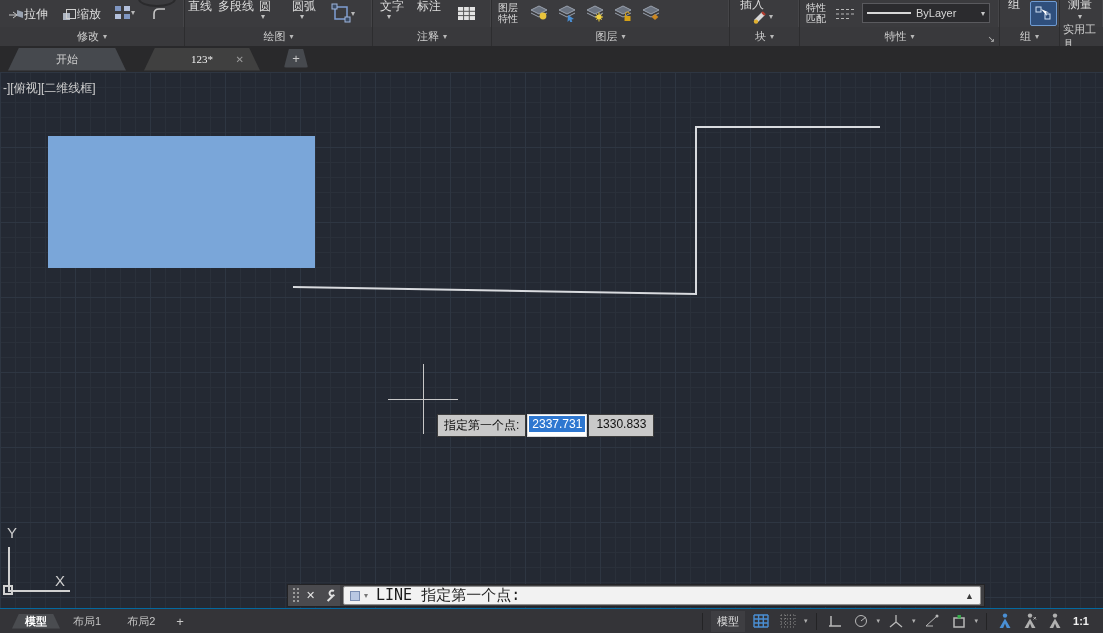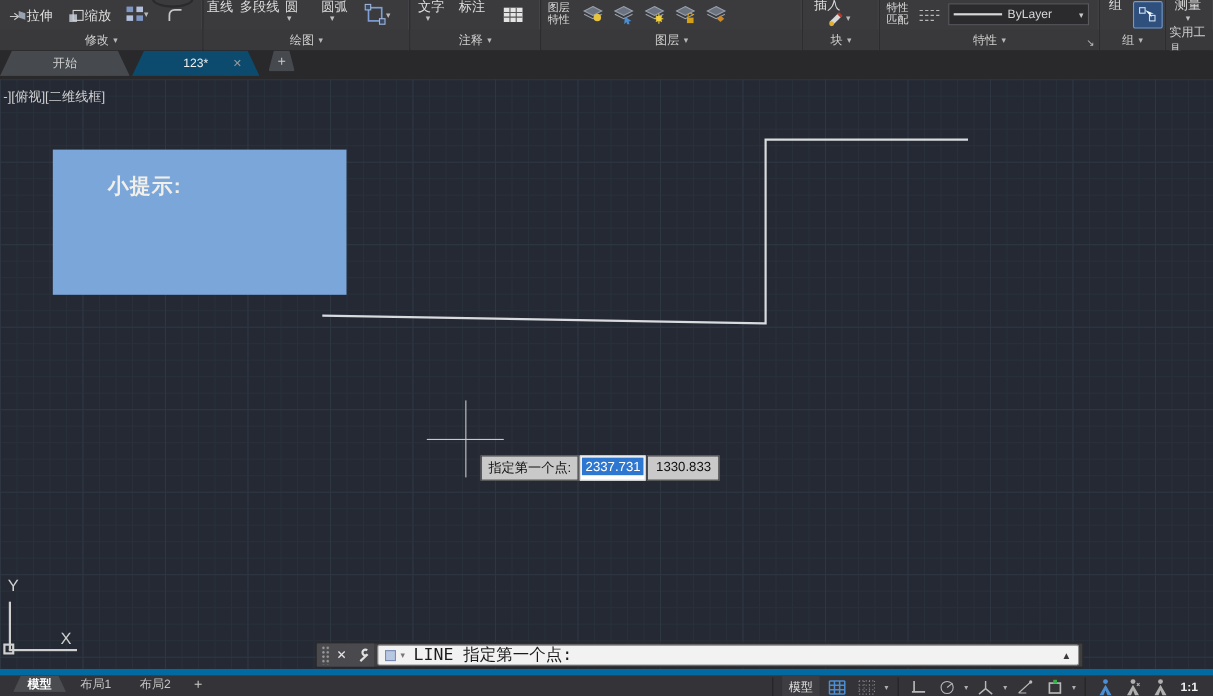--- a/index.html
+++ b/index.html
@@ -20,25 +20,25 @@
   .combo { position:absolute; left:62px; top:3px; width:128px; height:20px; background:#2b2b2e;
            border:1px solid #5a5a5e; display:flex; align-items:center; gap:5px; padding:0 4px; color:#d8d8d8; font-size:11px; }
   .combo .lineswatch { flex:0 0 44px; height:2px; background:#d8d8d8; }
   .combo .cchev { margin-left:auto; font-size:8px; color:#c8c8c8; }
   .groupbtn { position:absolute; left:30px; top:1px; width:27px; height:25px; background:#2f4f7c;
               border:1px solid #6f9bd2; border-radius:2px; display:flex; align-items:center; justify-content:center; }
   .expander { position:absolute; right:4px; bottom:2px; font-size:9px; color:#b8b8b8; }
   .ellipse-cut { position:absolute; left:138px; top:-9px; width:38px; height:16px; border:2px solid #2a2a2c; border-radius:50%; }
 
   
-  .doctabs { height:26px; background:#29292b; display:flex; align-items:flex-start; position:relative; }
+  .doctabs { height:26px; background:#29292b; display:flex; align-items:center; padding-left:8px; position:relative;gap:16px; }
   .dtab { height:23px; display:flex; align-items:center; justify-content:center; font-size:11px; color:#cfcfcf;
           clip-path:polygon(11px 0, calc(100% - 11px) 0, 100% 100%, 0 100%); }
   .dtab.start { width:118px; background:#46494e; }
-  .dtab.active { width:116px; background:#0c4a6e; color:#f0f0f0; margin-left:2px; position:relative; }
+  .dtab.active { width:116px; background:#404040; color:#f0f0f0; margin-left:2px; position:relative;font-family:Liberation Serif, serif; }
   .dtab .tclose { position:absolute; right:16px; font-size:10px; color:#9a9a9a; cursor:default; }
   .dtab-plus { width:24px; height:19px; margin-left:8px; margin-bottom:2px; background:#46494e; border-radius:2px;
                display:flex; align-items:center; justify-content:center; color:#c8c8c8; font-size:13px;
                clip-path:polygon(5px 0, calc(100% - 5px) 0, 100% 100%, 0 100%); }
 
   
   .canvas { position:relative; height:536px; background:#242933; overflow:hidden;
     background-image:
       linear-gradient(#2e3642 1px, transparent 1px),
       linear-gradient(90deg, #2e3642 1px, transparent 1px),
@@ -75,21 +75,21 @@
   .dock-left { display:flex; align-items:center; height:100%; background:#4a4a4e; padding:0 2px; gap:2px; }
   .dock-btn { width:17px; height:17px; display:flex; align-items:center; justify-content:center; color:#e4e4e4; font-size:11px; }
   .dock-field { flex:1; height:19px; margin:0 3px; background:#f2f2f2; border:1px solid #8f8f8f; border-radius:2px;
                 display:flex; align-items:center; padding:0 6px; gap:4px; }
   .cmd-badge { width:10px; height:10px; background:#b9c8e2; border:1px solid #7a8db0; }
   .cmd-chev { font-size:8px; color:#777; }
   .cmd-text { color:#1b1b1b; font-size:15px; font-family:"DejaVu Sans Mono", monospace; margin-left:4px; }
   .cmd-up { margin-left:auto; color:#3a3a3a; font-size:9px; }
 
   
-  .statusbar { height:25px; background:#343438; border-top:6px solid #0369a1; display:flex; align-items:flex-start; font-size:11px; }
+  .statusbar { height:25px; background:#343438; border-top:1px solid #0369a1; display:flex; align-items:center; font-size:11px; }
   .ltabs { display:flex; align-items:stretch; padding-left:12px; }
   .ltab { display:flex; align-items:center; padding:0 13px; color:#c5c5c5;
           clip-path:polygon(7px 0, calc(100% - 7px) 0, 100% 100%, 0 100%); }
   .ltab.active { background:#4a4c50; color:#ffffff; font-weight:bold; }
   .ltab-plus { display:flex; align-items:center; padding:0 8px; color:#c8c8c8; font-size:13px; }
   .rstatus { margin-left:auto; display:flex; align-items:center; gap:5px; padding-right:14px; }
   .sbtn { display:flex; align-items:center; justify-content:center; height:21px; padding:0 3px; }
   .sbtn.modelbtn { color:#e0e0e0; background:#3e3e42; padding:0 6px; }
   .ssep { width:1px; height:17px; background:#232325; margin:0 3px; }
   .schev { font-size:7px; color:#b0b0b0; }
@@ -308,21 +308,20 @@
     <span class="tclose">✕</span>
   </div>
   <div class="dtab-plus">+</div>
 </div>
 
 <div class="canvas">
 
   <div class="vplabel">-][俯视][二维线框]</div>
 
   <div class="tipbox">
-    <div class="t1">小提示:</div>
   </div>
 
   <svg class="draw-layer" width="1103" height="536">
     <polyline fill="none" stroke="#d9dbdf" stroke-width="2" points="293,215 696,222 696,55 880,55"></polyline>
   </svg>
 
   <div class="xhair-v"></div>
   <div class="xhair-h"></div>
 
   <div class="dyninput">

